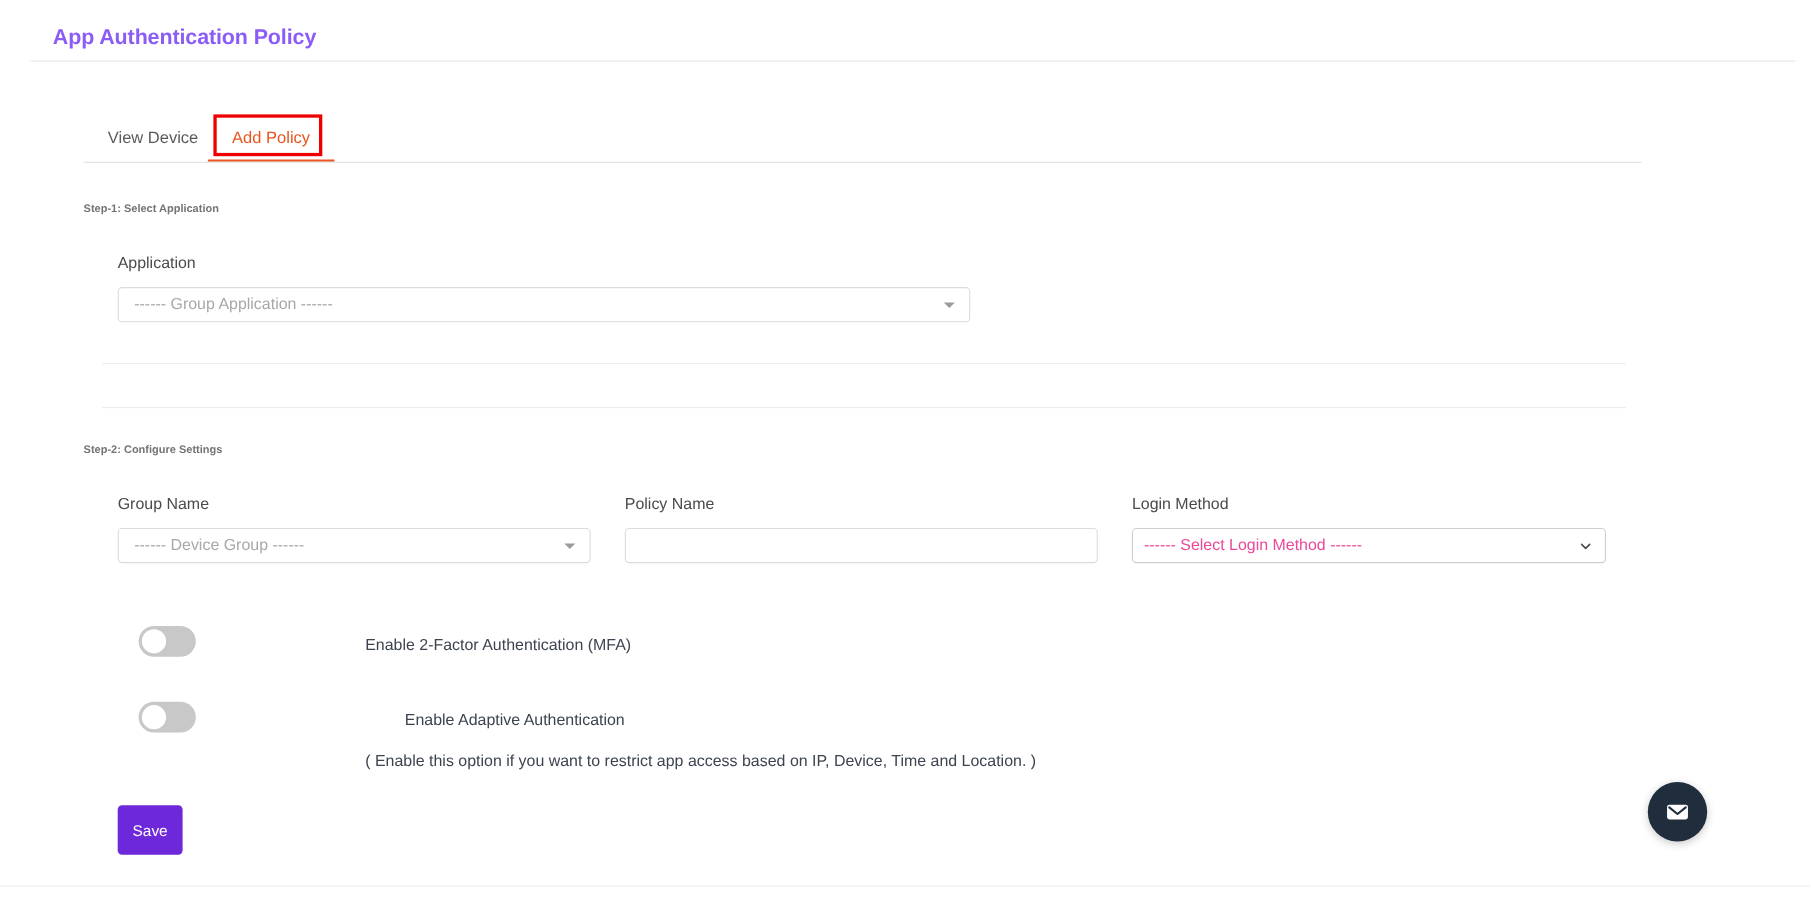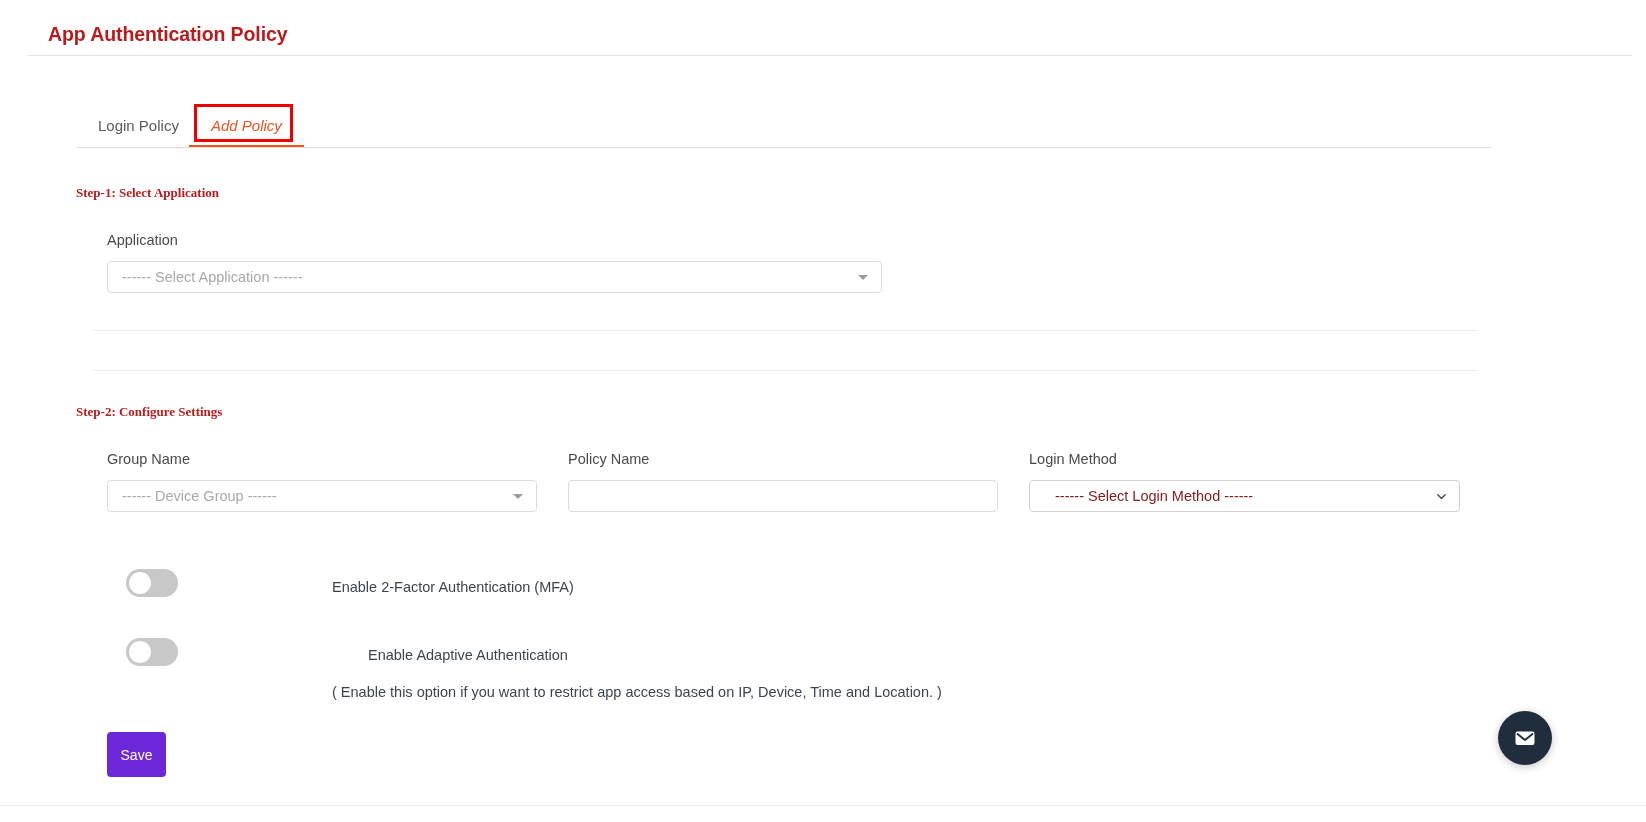--- a/index.html
+++ b/index.html
@@ -20,21 +20,21 @@
   .page-header {
     position: absolute;
     left: 0; top: 0;
     width: 1646px; height: 56px;
   }
   .page-title {
     position: absolute;
     left: 48px; top: 23px;
     font-size: 19.5px;
     font-weight: 700;
-    color: #b91c1c;
+    color: #8b5cf6;
     letter-spacing: -0.1px;
     white-space: nowrap;
   }
   .header-rule {
     position: absolute;
     left: 28px; top: 55px;
     width: 1604px; height: 1px;
     background: #e3e3e3;
   }
 
@@ -59,45 +59,43 @@
     align-items: center;
     font-size: 15px;
     color: #5a5a5a;
     cursor: pointer;
     white-space: nowrap;
   }
   .tab.tab-view { left: 0; }
   .tab.tab-add {
     left: 113px;
     color: #e8551f;
-    font-style: italic;
   }
   .tab.tab-add::after {
     content: "";
     position: absolute;
     left: 0; bottom: 0;
     width: 100%; height: 2px;
     background: #e8551f;
   }
   .tab-annotation {
     position: absolute;
     left: 194px; top: 104px;
     width: 99px; height: 38px;
     border: 3px solid #ee0000;
     pointer-events: none;
   }
 
   
   .step-title {
     position: absolute;
-    font-size: 13px;
+    font-size: 10px;
     font-weight: 700;
-    color: #b91c1c;
-    white-space: nowrap;
-    font-family: Liberation Serif, serif;
+    color: #737373;
+    white-space: nowrap;
   }
   #step1-title { left: 76px; top: 185px; }
   #step2-title { left: 76px; top: 404px; }
 
   .field-label {
     position: absolute;
     font-size: 14.5px;
     color: #4a4a4a;
     white-space: nowrap;
   }
@@ -148,23 +146,23 @@
     position: absolute;
     height: 32px;
     border: 1px solid #cfcfcf;
     border-radius: 4px;
     background: #ffffff;
     display: flex;
     align-items: center;
     cursor: pointer;
   }
   .native-select .ns-text {
-    margin-left: 25px;
-    font-size: 14.5px;
-    color: #7f1d1d;
+    margin-left: 10px;
+    font-size: 14.5px;
+    color: #ec4899;
     white-space: nowrap;
   }
   .native-select .ns-chevron {
     position: absolute;
     right: 12px;
     width: 11px; height: 11px;
   }
   .native-select .ns-chevron svg { display: block; }
 
   
@@ -245,35 +243,35 @@
 
 <div class="page">
 
   <div class="page-header">
     <div class="page-title">App Authentication Policy</div>
     <div class="header-rule"></div>
   </div>
 
   <div class="tabs">
     <div class="tab tab-view">
-      <span>Login Policy</span>
+      <span>View Device</span>
     </div>
     <div class="tab tab-add">
       <span>Add Policy</span>
     </div>
     <div class="tabs-rule"></div>
   </div>
   <div class="tab-annotation"></div>
 
   <div class="step-title" id="step1-title">Step-1: Select Application</div>
 
   <div class="field-label" style="left:107px; top:232px;">Application</div>
 
   <div class="select2" style="left:107px; top:261px; width:775px;">
-    <span class="s2-text">------ Select Application ------</span>
+    <span class="s2-text">------ Group Application ------</span>
     <span class="s2-arrow"></span>
   </div>
 
   <div class="divider" style="left:93px; top:330px; width:1385px;"></div>
   <div class="divider" style="left:93px; top:370px; width:1385px;"></div>
 
   <div class="step-title" id="step2-title">Step-2: Configure Settings</div>
 
   <div class="field-label" style="left:107px; top:451px;">Group Name</div>
   <div class="select2" style="left:107px; top:480px; width:430px;">

